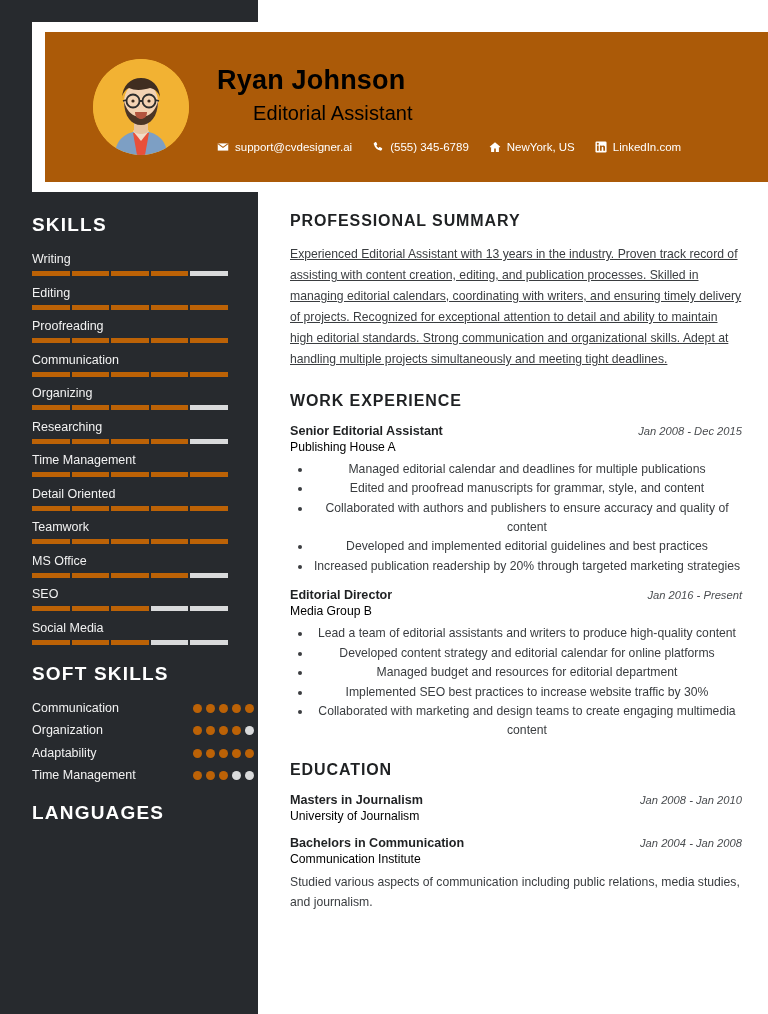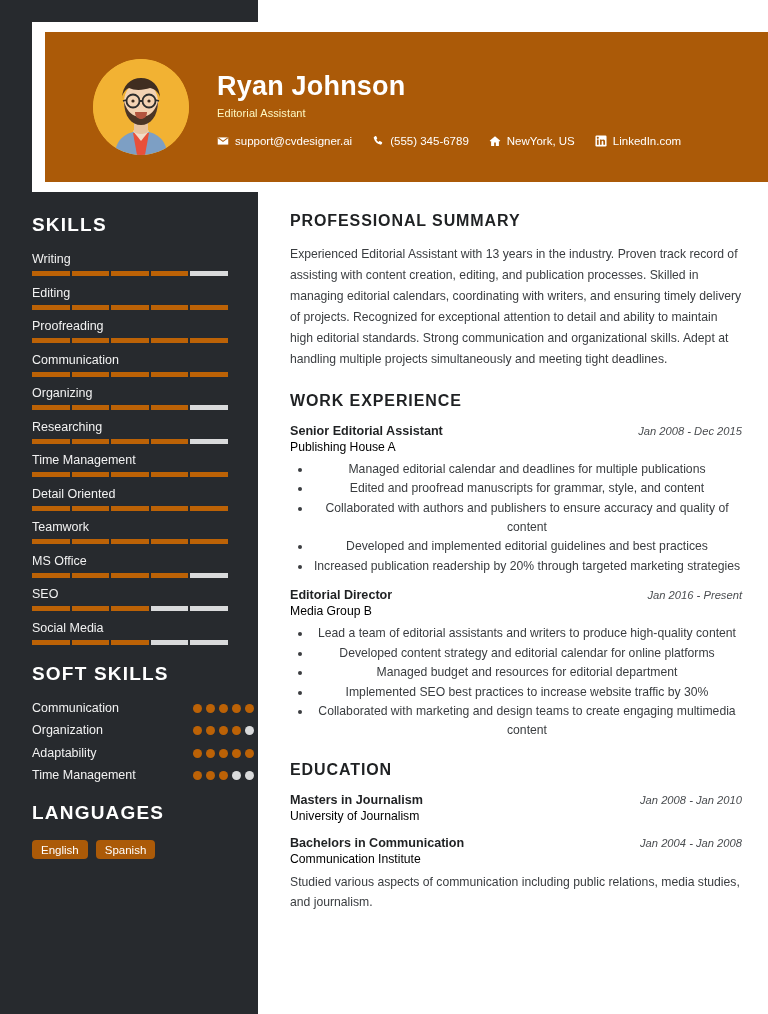--- a/index.html
+++ b/index.html
@@ -46,29 +46,30 @@
     background: #f2b233;
     overflow: hidden;
     flex: 0 0 auto;
     position: relative;
   }
   .avatar svg { display: block; width: 96px; height: 96px; }
   .hdr-text { margin-left: 28px; padding-top: 4px; }
   .hdr-name {
     font-size: 27px;
     font-weight: bold;
-    color: #ffffff;
+    color: #000000;
     letter-spacing: .2px;
     line-height: 1.15;
   }
   .hdr-role {
-    font-size: 11px;
-    color: #fef9c3;
+    font-size: 20px;
+    color: #000000;
     margin-top: 5px;
     letter-spacing: .1px;
+    margin-left: 36px;
   }
   .hdr-contact {
     display: flex;
     align-items: center;
     margin-top: 16px;
     gap: 20px;
     flex-wrap: nowrap;
   }
   .contact-item {
     display: flex;
@@ -162,20 +163,21 @@
     color: #1f2123;
     margin: 22px 0 14px 0;
   }
   .sec-head.first { margin-top: 16px; }
 
   .summary {
     font-size: 12.2px;
     line-height: 1.72;
     color: #3a3d40;
     text-align: left;
+    text-decoration: underline;
   }
 
   .entry { margin-bottom: 13px; }
   .entry-top {
     display: flex;
     justify-content: space-between;
     align-items: baseline;
     gap: 10px;
   }
   .entry-title {
@@ -467,24 +469,20 @@
             <span class="dot on"></span>
             <span class="dot on"></span>
             <span class="dot on"></span>
             <span class="dot"></span>
             <span class="dot"></span>
           </div>
         </div>
       </div>
 
     <div class="side-head">LANGUAGES</div>
-    <div class="lang-wrap" id="languages-list">
-        <span class="lang-pill">English</span>
-        <span class="lang-pill">Spanish</span>
-      </div>
   </div>
 
   <div class="main">
 
     <div class="sec-head first">PROFESSIONAL SUMMARY</div>
     <div class="summary">Experienced Editorial Assistant with 13 years in the industry. Proven track record of assisting with content creation, editing, and publication processes. Skilled in managing editorial calendars, coordinating with writers, and ensuring timely delivery of projects. Recognized for exceptional attention to detail and ability to maintain high editorial standards. Strong communication and organizational skills. Adept at handling multiple projects simultaneously and meeting tight deadlines.</div>
 
     <div class="sec-head">WORK EXPERIENCE</div>
     <div id="experience-list">
         <div class="entry">

